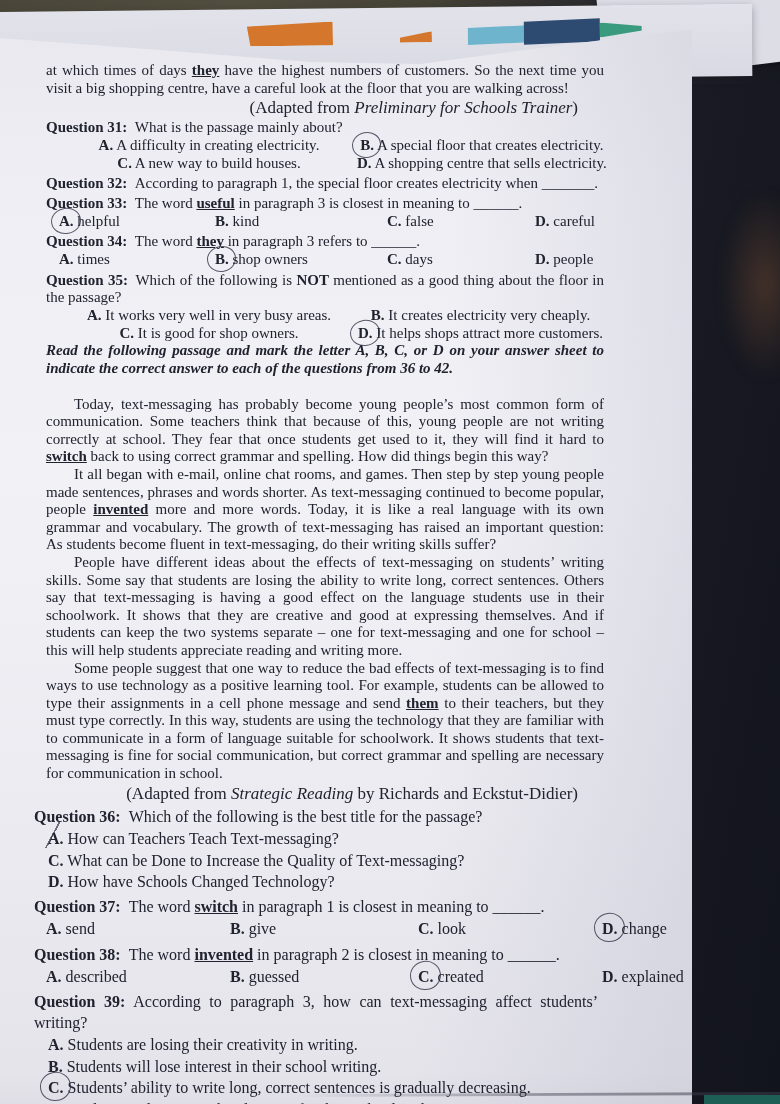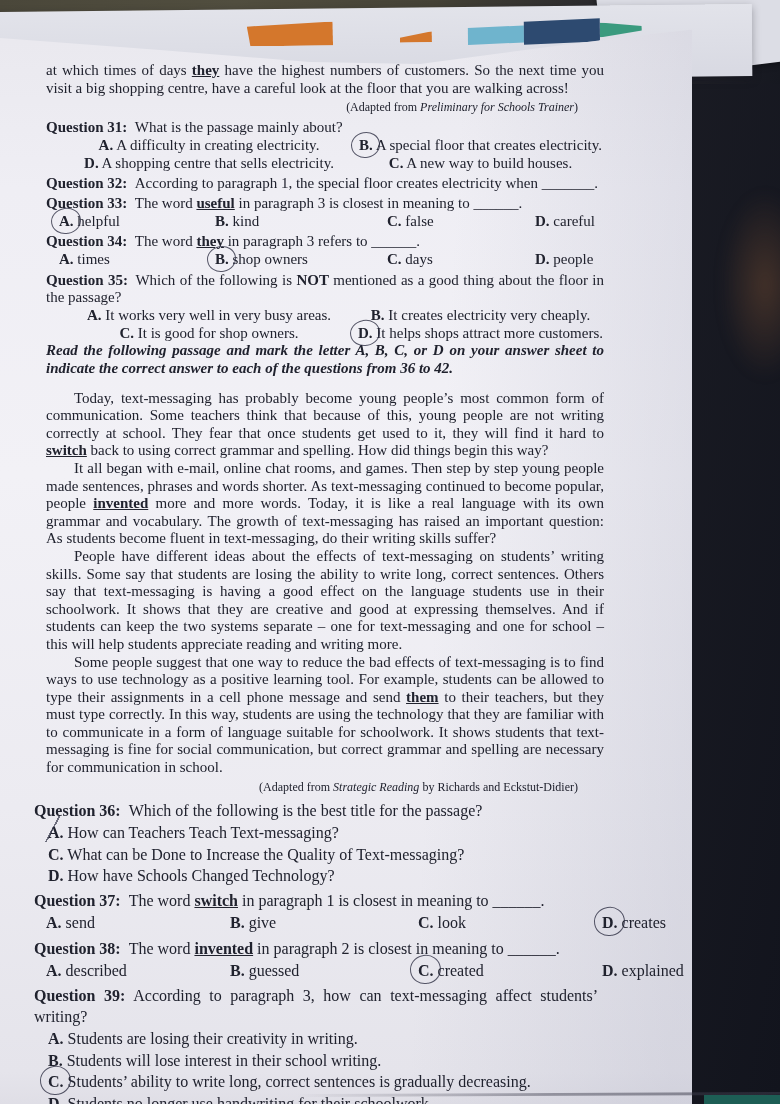--- a/index.html
+++ b/index.html
@@ -23,37 +23,37 @@
     background:
       linear-gradient(93deg,rgba(255,255,255,0) 62%,rgba(176,178,196,.30) 97%),
       linear-gradient(180deg,#e9e8ee 0%,#efeef4 16%,#f2f1f6 42%,#ecebf1 72%,#e5e4eb 96%,#dddce4 100%);
     clip-path:polygon(0 26px,160px 38px,310px 50px,420px 52px,540px 36px,650px 22px,726px 14px,738px 320px,750px 720px,758px 1104px,0 1104px);
     color:#20222e;}
   .content{position:relative;padding:50px 88px 0 46px;font-size:15px;line-height:17.6px;}
   .b{font-weight:700;}
   .i{font-style:italic;}
   .u{text-decoration:underline;}
   .intro{ text-align:justify;}
-  .attribution{font-size:12px;text-align:right;margin:2px 26px 2px 0;}
+  .attribution{font-size:17px;text-align:right;margin:2px 26px 2px 0;}
   .qlabel{font-weight:700;}
   .question{margin-top:2.5px;}
   .stem{text-align:justify;}
   .options{margin-top:.5px;}
   .option{white-space:nowrap;}
   .key{font-weight:700;position:relative;display:inline-block;}
   .otext{}
   .layout-grid2{display:grid;grid-template-columns:296px 1fr;padding-left:15px;text-align:center;}
   .layout-row{display:grid;grid-template-columns:156px 172px 148px 1fr;padding-left:13px;}
   .layout-stacked{padding-left:16px;}
   .layout-stacked .option{display:block;}
   .circled::after{content:"";position:absolute;left:-8px;top:-5px;right:-7px;bottom:-3px;border:1.7px solid rgba(42,44,64,.78);border-radius:50%;transform:rotate(-10deg);}
   .slashed::before{content:"";position:absolute;left:-8px;top:-6px;width:26px;height:26px;background:linear-gradient(118deg,transparent 47%,rgba(42,44,64,.65) 47%,rgba(42,44,64,.65) 51.5%,transparent 51.5%);}
   .instruction{margin-top:0;text-align:justify;}
   .passage p{margin:0;text-indent:28px;text-align:justify;}
-  .passage p:first-child{margin-top:12px;}
+  .passage p:first-child{margin-top:18px;}
   .bottom{margin-left:-12px;margin-right:6px;font-size:16px;line-height:21.4px;}
   .bottom .question{margin-top:4px;}
   .bottom .layout-row{grid-template-columns:184px 188px 184px 1fr;padding-left:12px;}
   .bottom .layout-stacked{padding-left:14px;}
   .footer-row{position:relative;margin-top:7px;height:30px;}
   .footer{position:absolute;right:-58px;top:0;font-size:17px;font-weight:600;}
   .bleed{position:absolute;left:-24px;top:8px;font-size:14.5px;font-weight:700;color:rgba(96,116,170,.22);transform:scaleX(-1) rotate(1deg);}
   
   .bottom-line{position:absolute;left:0;bottom:4px;width:100%;height:10px;background:linear-gradient(90deg,rgba(60,60,75,0) 38%,rgba(60,60,75,.45) 70%,rgba(60,60,75,.55) 100%);clip-path:polygon(0 55%,100% 20%,100% 48%,0 85%);}
   .bottom-teal{position:absolute;right:0;bottom:0;width:76px;height:9px;}
@@ -77,22 +77,22 @@
     <div class="content">
       <div class="intro"><span>at which times of days </span><span class="b u">they</span><span> have the highest numbers of customers. So the next time you visit a big shopping centre, have a careful look at the floor that you are walking across!</span></div>
       <div class="attribution"><span>(Adapted from </span><span class="i">Preliminary for Schools Trainer</span><span>)</span></div>
 
       <div id="qblock1">
           <div class="question">
             <div class="stem"><span class="qlabel">Question 31: </span><span><span>What is the passage mainly about?</span></span></div>
             <div class="options layout-grid2">
               <div class="option"><span class="key">A.</span><span class="otext"> A difficulty in creating electricity.</span></div>
               <div class="option"><span class="key circled">B.</span><span class="otext"> A special floor that creates electricity.</span></div>
+              <div class="option"><span class="key">C.</span><span class="otext"> A new way to build houses.</span></div>
               <div class="option"><span class="key">D.</span><span class="otext"> A shopping centre that sells electricity.</span></div>
-              <div class="option"><span class="key">C.</span><span class="otext"> A new way to build houses.</span></div>
             </div>
           </div>
           <div class="question">
             <div class="stem"><span class="qlabel">Question 32: </span><span><span>According to paragraph 1, the special floor creates electricity when </span><span>_______</span><span>.</span></span></div>
           </div>
           <div class="question">
             <div class="stem"><span class="qlabel">Question 33: </span><span><span>The word </span><span class="b u">useful</span><span> in paragraph 3 is closest in meaning to </span><span>______</span><span>.</span></span></div>
             <div class="options layout-row">
               <div class="option"><span class="key circled">A.</span><span class="otext"> helpful</span></div>
               <div class="option"><span class="key">B.</span><span class="otext"> kind</span></div>
@@ -139,21 +139,21 @@
               <div class="option"><span class="key">C.</span><span class="otext"> What can be Done to Increase the Quality of Text-messaging?</span></div>
               <div class="option"><span class="key">D.</span><span class="otext"> How have Schools Changed Technology?</span></div>
             </div>
           </div>
           <div class="question">
             <div class="stem"><span class="qlabel">Question 37: </span><span><span>The word </span><span class="b u">switch</span><span> in paragraph 1 is closest in meaning to </span><span>______</span><span>.</span></span></div>
             <div class="options layout-row">
               <div class="option"><span class="key">A.</span><span class="otext"> send</span></div>
               <div class="option"><span class="key">B.</span><span class="otext"> give</span></div>
               <div class="option"><span class="key">C.</span><span class="otext"> look</span></div>
-              <div class="option"><span class="key circled">D.</span><span class="otext"> creates</span></div>
+              <div class="option"><span class="key circled">D.</span><span class="otext"> change</span></div>
             </div>
           </div>
           <div class="question">
             <div class="stem"><span class="qlabel">Question 38: </span><span><span>The word </span><span class="b u">invented</span><span> in paragraph 2 is closest in meaning to </span><span>______</span><span>.</span></span></div>
             <div class="options layout-row">
               <div class="option"><span class="key">A.</span><span class="otext"> described</span></div>
               <div class="option"><span class="key">B.</span><span class="otext"> guessed</span></div>
               <div class="option"><span class="key circled">C.</span><span class="otext"> created</span></div>
               <div class="option"><span class="key">D.</span><span class="otext"> explained</span></div>
             </div>

